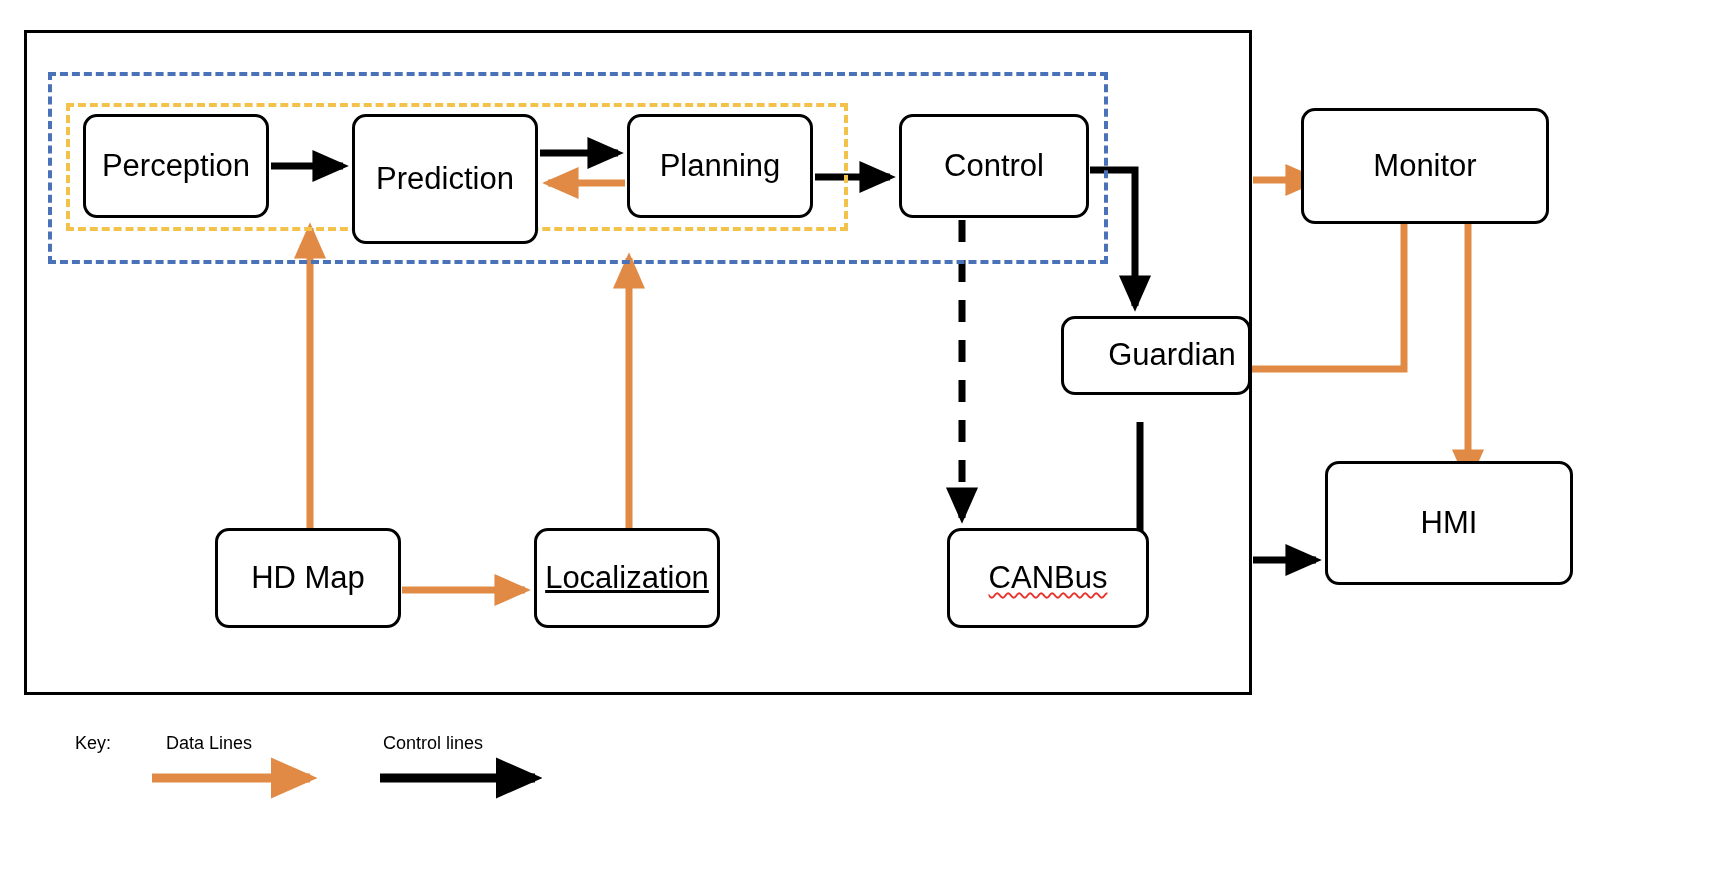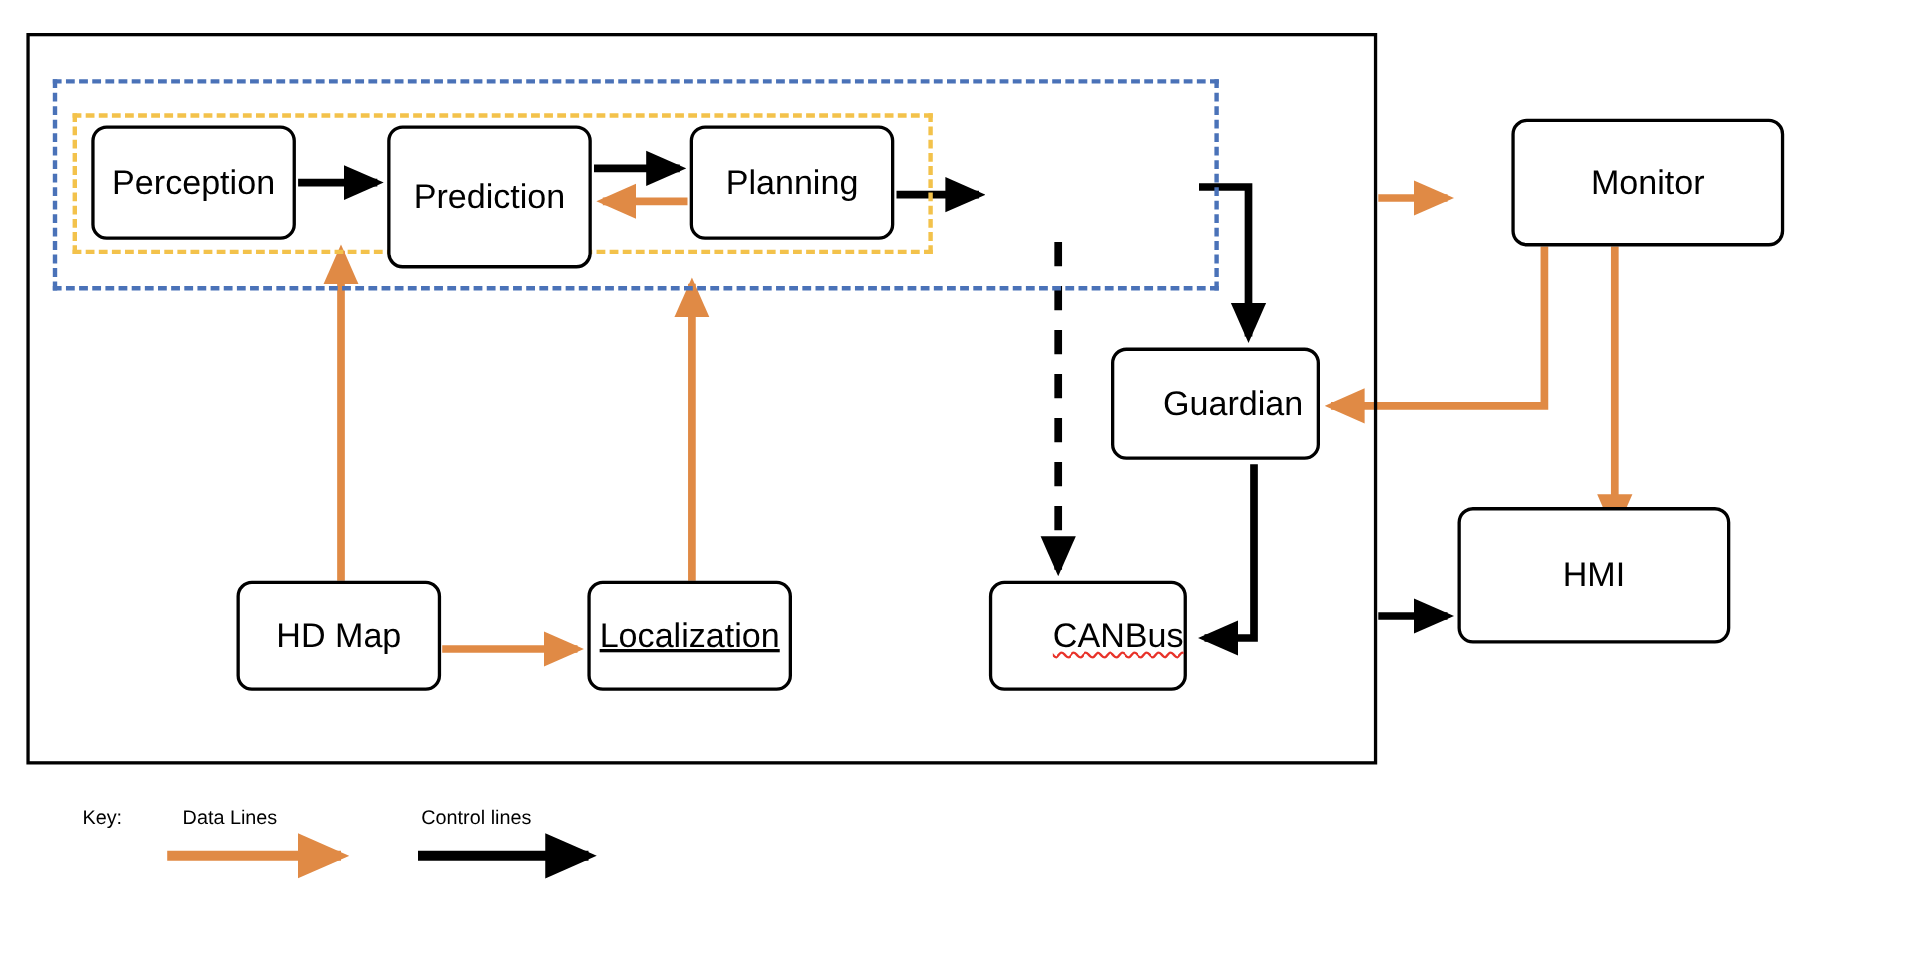--- a/index.html
+++ b/index.html
@@ -132,38 +132,41 @@
   </div>
 
   <div class="node" style="left:352px; top:114px; width:186px; height:130px;">
     <span class="node-label">Prediction</span>
   </div>
 
   <div class="node" style="left:627px; top:114px; width:186px; height:104px;">
     <span class="node-label">Planning</span>
   </div>
 
+  <div class="node" style="left:899px; top:114px; width:190px; height:104px;">
+    <span class="node-label">Control</span>
+  </div>
 
-  <div class="node" style="left:1374px; top:108px; width:248px; height:116px;">
+  <div class="node" style="left:1301px; top:108px; width:248px; height:116px;">
     <span class="node-label">Monitor</span>
   </div>
 
-  <div class="node" style="left:1010px; top:316px; width:190px; height:102px;padding-left:32px;">
+  <div class="node" style="left:1061px; top:316px; width:190px; height:79px;padding-left:32px;">
     <span class="node-label">Guardian</span>
   </div>
 
   <div class="node" style="left:215px; top:528px; width:186px; height:100px;">
     <span class="node-label">HD Map</span>
   </div>
 
   <div class="node" style="left:534px; top:528px; width:186px; height:100px;text-decoration:underline;">
     <span class="node-label">Localization</span>
   </div>
 
-  <div class="node" style="left:899px; top:528px; width:180px; height:100px;justify-content:flex-end;">
+  <div class="node" style="left:947px; top:528px; width:202px; height:100px;">
     <span class="node-label misspelled">CANBus</span>
   </div>
 
   <div class="node" style="left:1325px; top:461px; width:248px; height:124px;">
     <span class="node-label">HMI</span>
   </div>
 
   <div class="legend">
     <span class="legend-text" style="left:75px; top:733px;">Key:</span>
     <span class="legend-text" style="left:166px; top:733px;">Data Lines</span>

